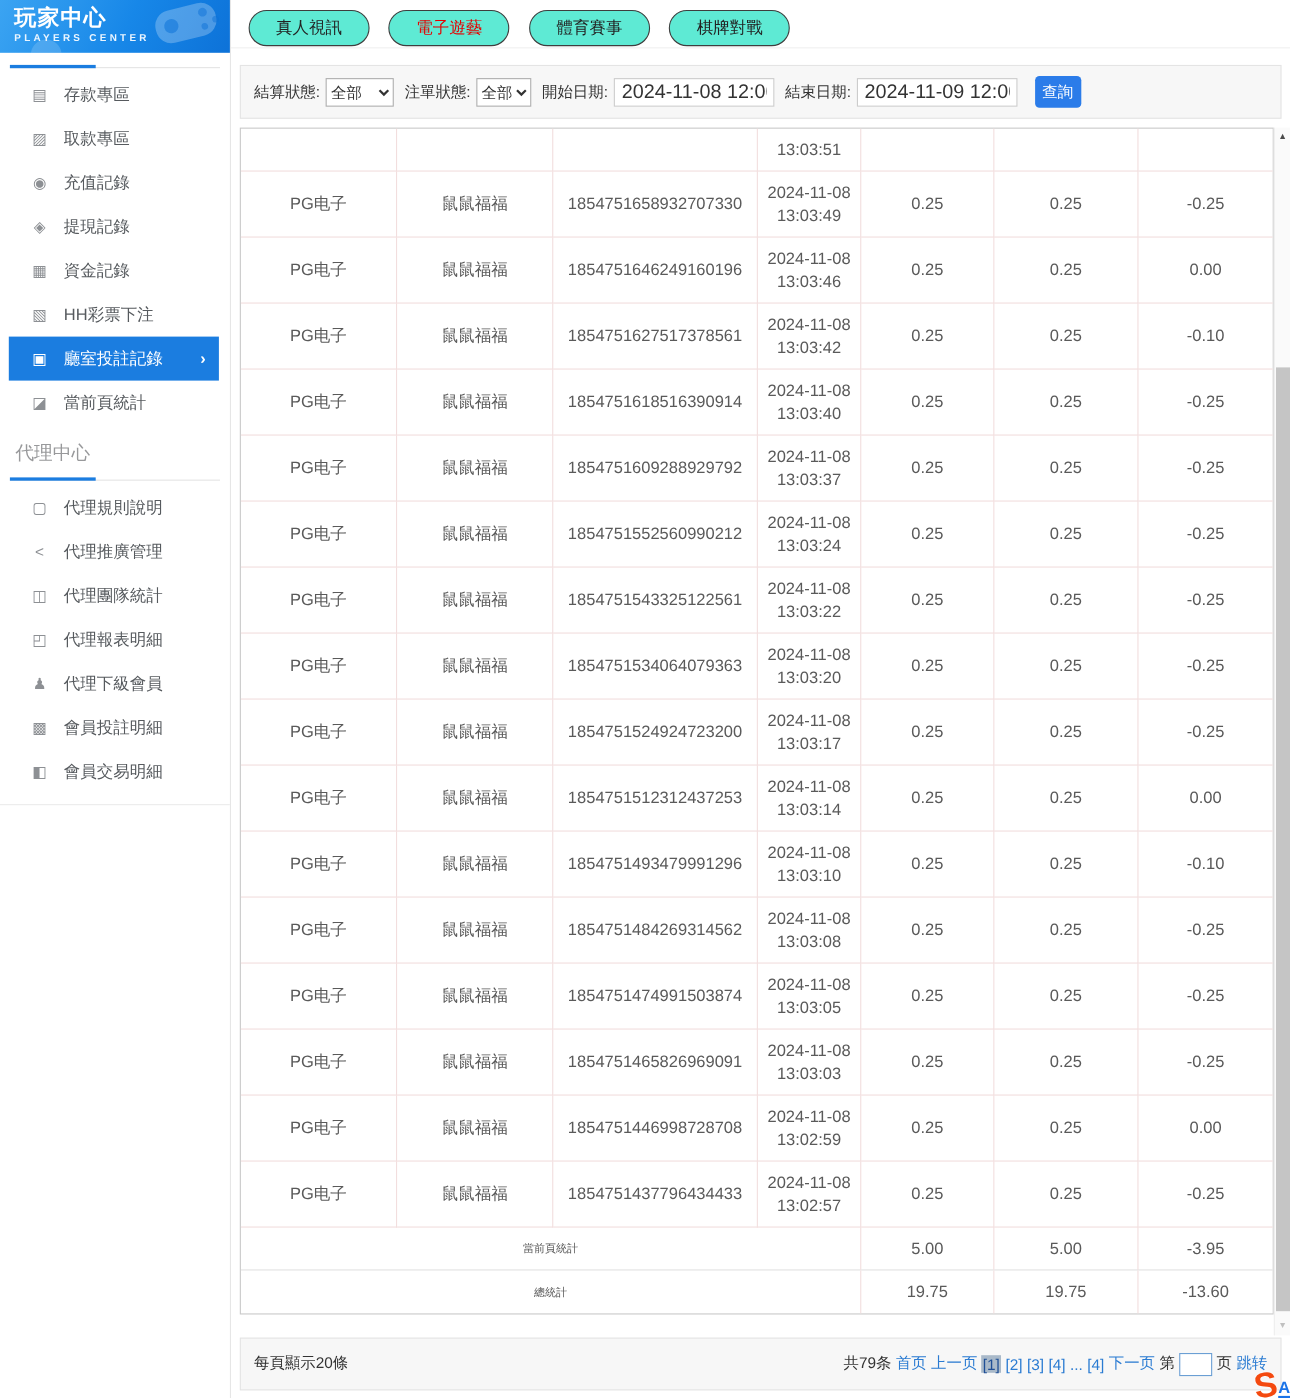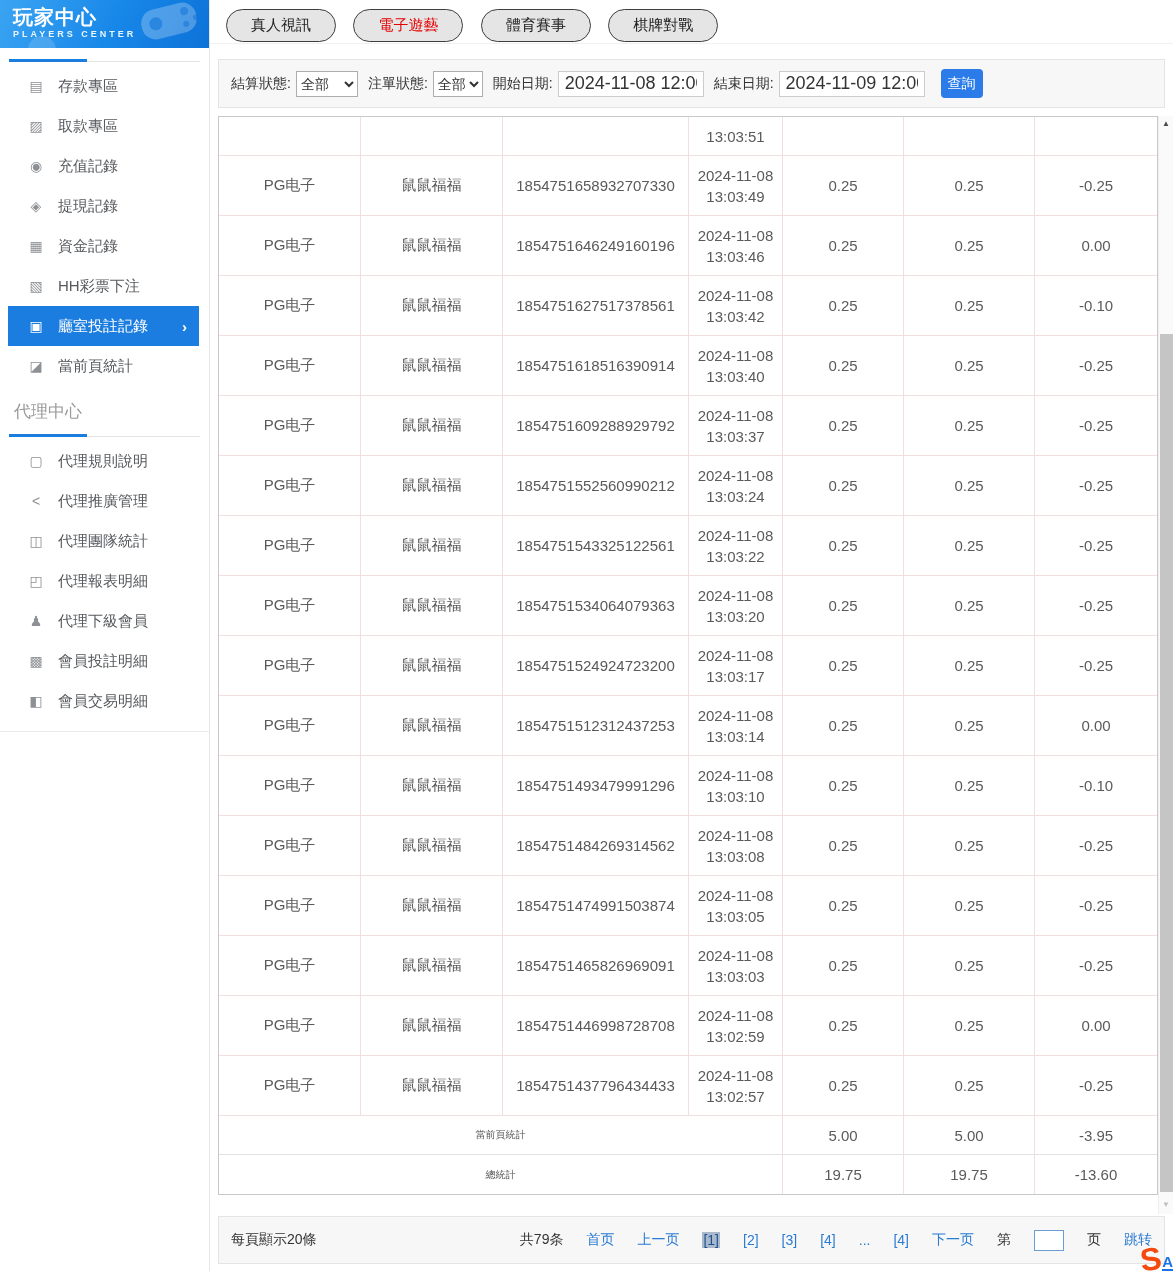--- a/index.html
+++ b/index.html
@@ -35,21 +35,21 @@
   .mi-label { margin-left:12px; font-size:15px; color:#565a5e; }
   .mi-arrow { margin-left:auto; padding-right:12px; color:#fff; font-size:15px; font-weight:bold; }
   .mi.active { background:#1b7de0; margin-left:8px; margin-right:10px; padding-left:18px; }
   .mi.active .mi-icon, .mi.active .mi-label { color:#fff; }
   .side-endline { border-bottom:1px solid #ebebeb; margin-top:10px; }
 
   
   .content { position:absolute; left:210px; top:0; width:963px; height:1271px; background:#fff; }
 
   .tabbar { padding:9px 0 0 16px; height:44px; border-bottom:1px solid #f0f0f0; }
-  .tab-btn { display:inline-block; border:1px solid #3e3e3e; border-radius:17px; background:#e5e5e5;
+  .tab-btn { display:inline-block; border:1px solid #3e3e3e; border-radius:17px; background:#5eead4;
     padding:6px 24px; margin-right:13px; font-size:15px; color:#222; cursor:pointer;
     font-family:inherit; }
   .tab-btn.active { color:#e60000; }
 
   .filterbar { margin:15px 8px 0 8px; background:#f7f7f7; border:1px solid #e4e4e4;
     padding:9px 10px; display:flex; align-items:center; font-size:14px; color:#333; }
   .flabel { margin:0 5px 0 2px; }
   .fsel { height:26px; font-size:14px; color:#333; border:1px solid #adadad; background:#fff;
     margin-right:8px; font-family:inherit; }
   .fsel.w1 { width:62px; } .fsel.w2 { width:50px; }
@@ -79,21 +79,21 @@
   .vs-up { height:17px; line-height:16px; text-align:center; font-size:8px; color:#4a4a4a; cursor:pointer; }
   .vs-thumb { position:absolute; left:1px; top:218px; width:13px; height:858px; background:#c5c5c5; cursor:pointer; }
   .vs-down { position:absolute; bottom:0; left:0; width:100%; height:17px; line-height:16px;
     text-align:center; font-size:8px; color:#c0c0c0; cursor:pointer; }
 
   
   .pagebar { margin:2px 8px 0 8px; height:48px; background:#f7f7f7; border:1px solid #e4e4e4;
     display:flex; align-items:center; padding:0 12px; font-size:14px; color:#333; }
   .pg-left { color:#333; }
   .pg-spacer { flex:1; }
-  .pg-right { display:flex; align-items:center; gap:23px; }
+  .pg-right { display:flex; align-items:center; gap:4px; }
   .pg-link { color:#2a7bd2; cursor:pointer; text-decoration:none; }
   .pg-num { color:#2a7bd2; cursor:pointer; }
   .pg-num.current { background:#a9b9c9; color:#1f4f96; padding:0 1px; }
   .pg-ellipsis { color:#2a7bd2; }
   .pg-plain { color:#333; }
   .pg-jump-input { width:30px; height:21px; border:1px solid #6b9fd4; background:#fff; font-family:inherit; }
 
   
   .float-s { position:absolute; right:12px; bottom:-4px; font-size:32px; font-weight:bold;
     color:#f4490f; text-shadow:0 0 2px #fff; cursor:pointer; line-height:32px;

